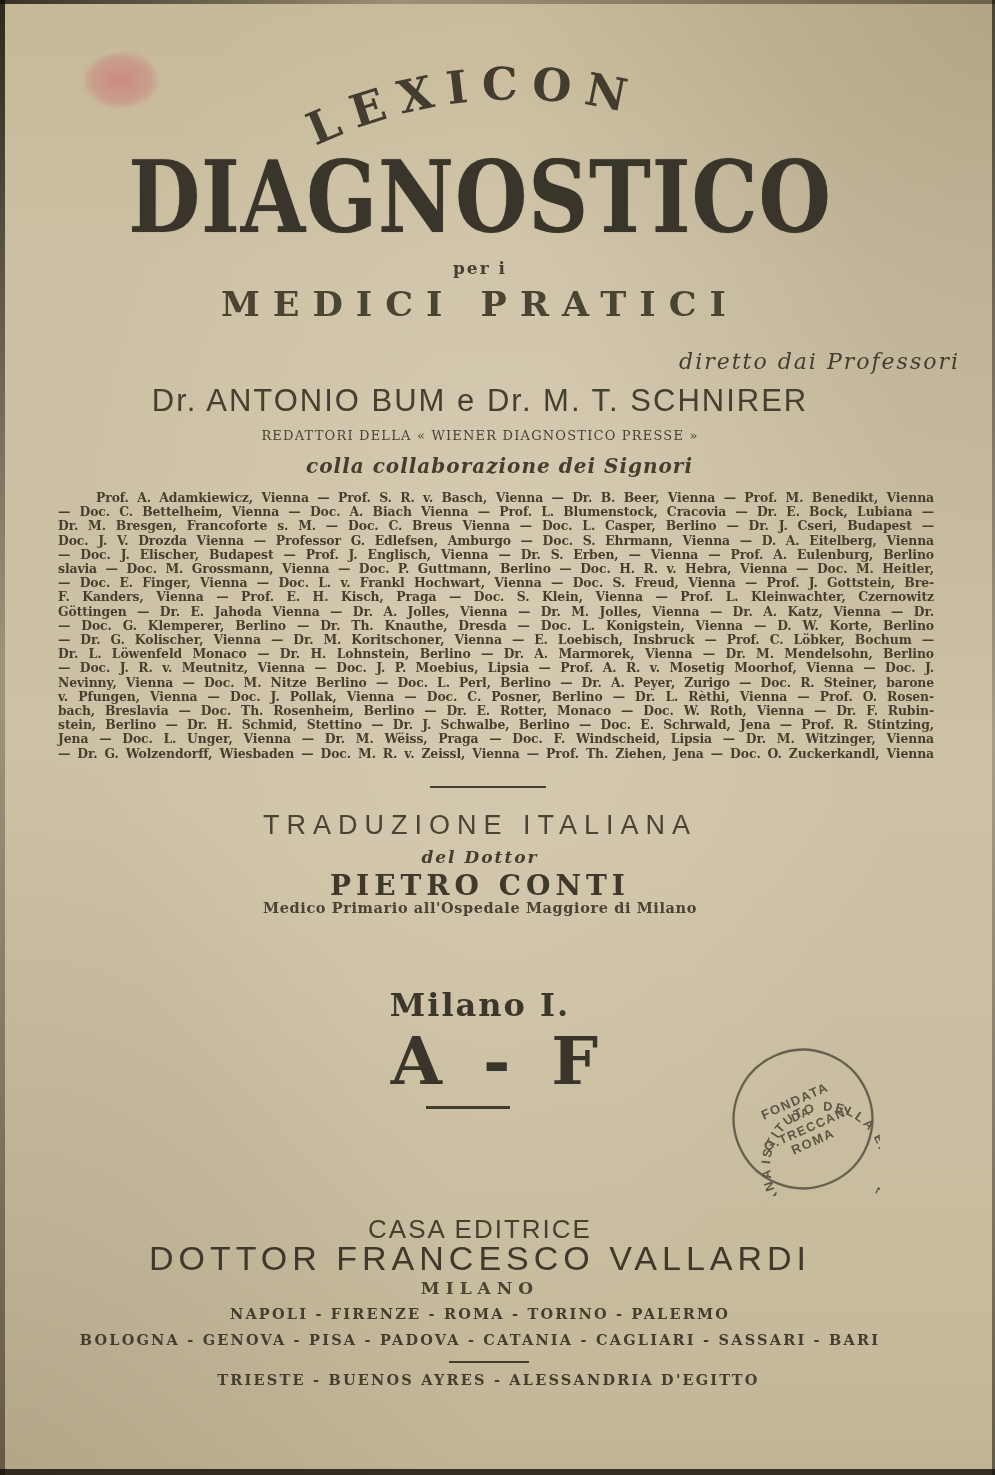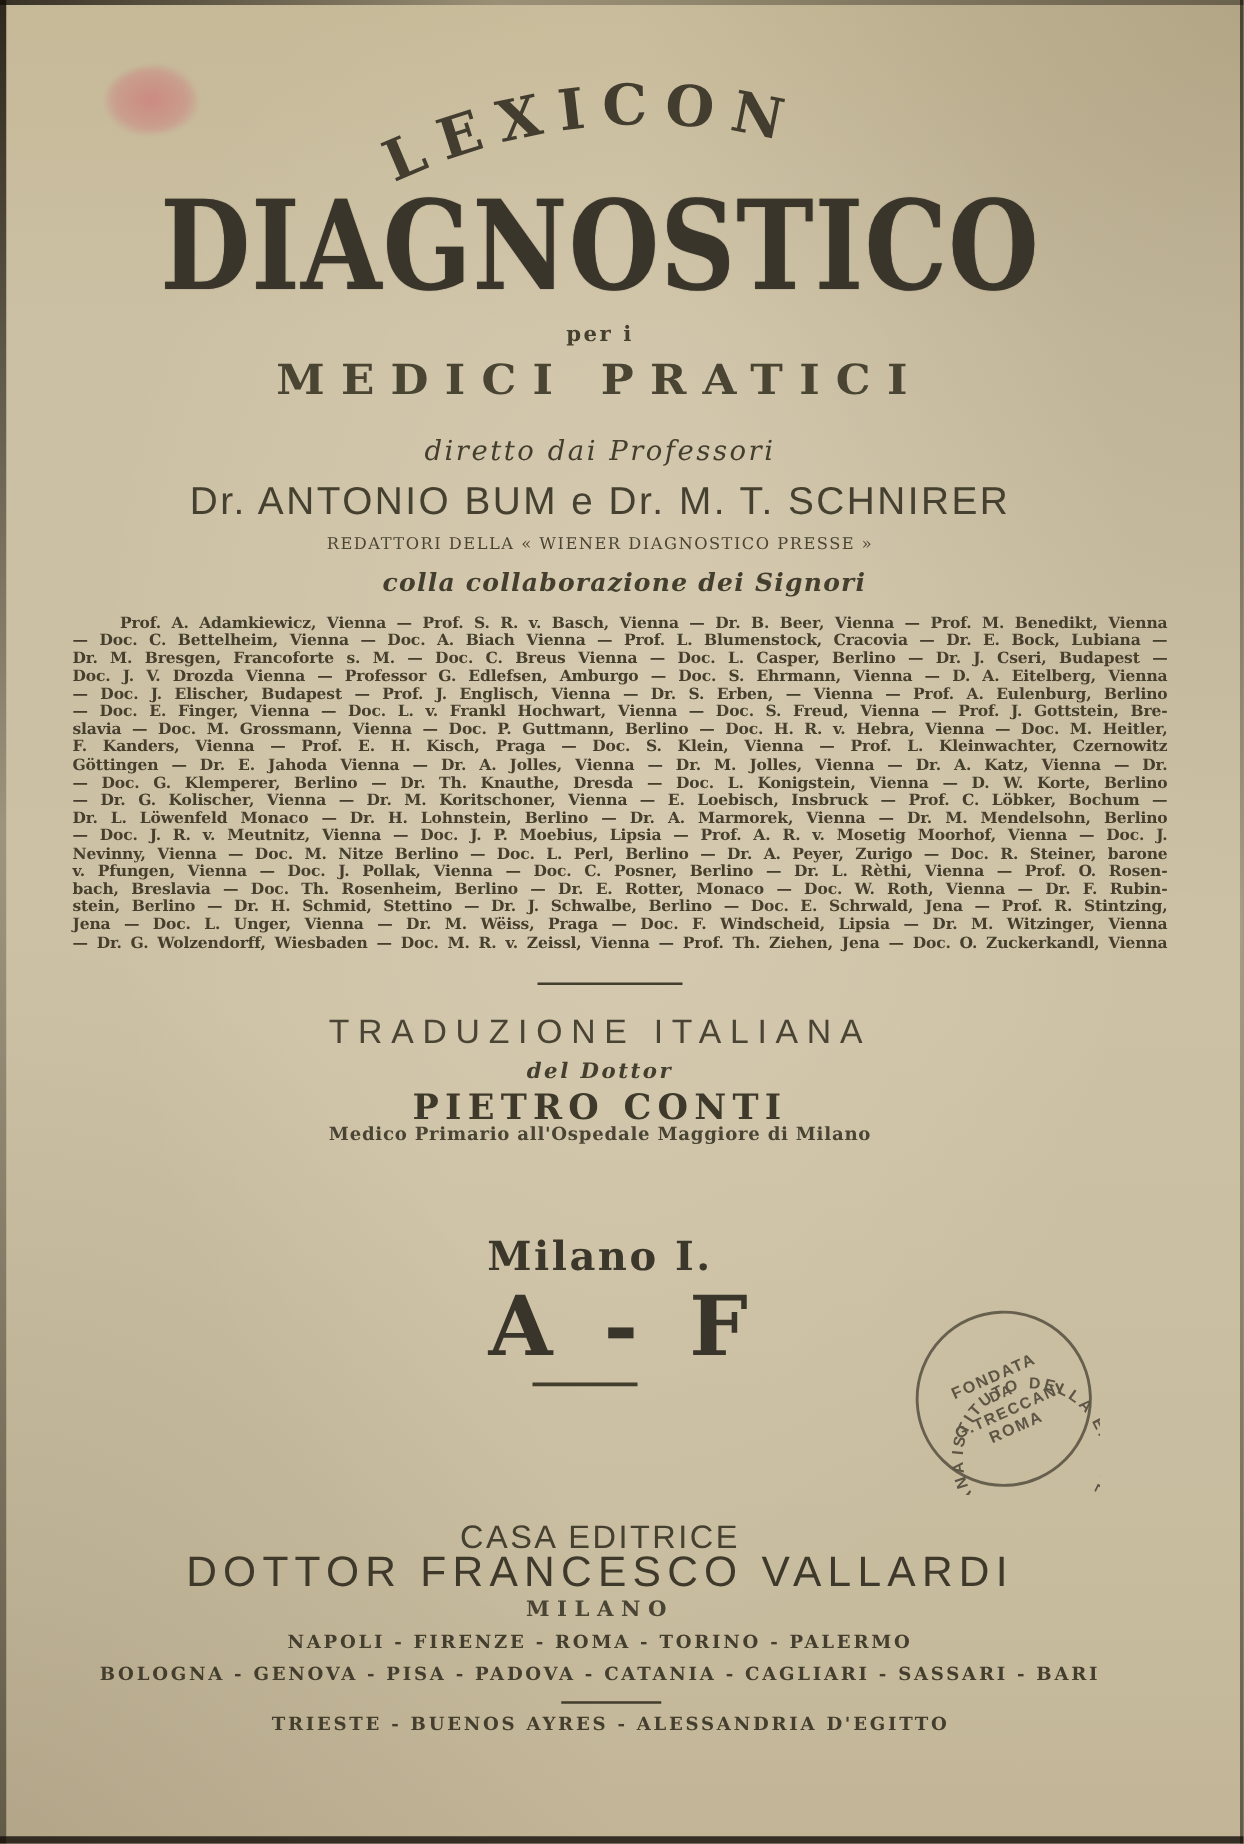--- a/index.html
+++ b/index.html
@@ -30,21 +30,21 @@
   .content{position:absolute;left:0;top:0;width:960px;height:100%;}
   .abs{position:absolute;left:0;right:0;text-align:center;}
 
   .arc-svg{position:absolute;left:0;top:30px;width:960px;height:160px;}
   .arc-text{font-family:"DejaVu Serif",serif;font-weight:bold;font-size:45px;letter-spacing:13px;fill:#433d30;}
 
   .main-title{top:146px;font-family:"DejaVu Serif",serif;font-weight:bold;font-size:99px;line-height:1.04;
     letter-spacing:1px;transform:scale(.84,1);transform-origin:50% 0;color:#3a352b;text-shadow:0 0 1px rgba(58,53,43,.6);}
   .per-i{top:258px;font-size:17px;font-weight:bold;letter-spacing:2px;color:#46402f;}
   .audience{top:284px;font-size:35px;font-weight:bold;letter-spacing:13px;color:#4a4433;transform:scale(1,.95);}
-  .directed{top:349px;font-style:italic;font-size:22px;letter-spacing:2px;color:#443e2e;}
+  .directed{top:349px;font-style:italic;font-size:22px;letter-spacing:2px;color:#443e2e;text-align:right;}
   .authors{top:383px;font-family:"Liberation Sans",sans-serif;font-size:31px;letter-spacing:2px;color:#45402f;text-align:center;}
   .editors-note{top:428px;font-size:13px;letter-spacing:1.2px;color:#4a4433;}
   .collab-intro{top:454px;font-style:italic;font-weight:bold;font-size:20px;letter-spacing:1px;color:#443e2e;padding-left:39px;}
 
   .collab-list{position:absolute;left:58px;top:491px;width:876px;}
   .collab-line{
     font-family:"DejaVu Serif",serif;font-weight:bold;font-size:12.4px;line-height:14.2px;
     letter-spacing:-0.1px;color:#463f2d;white-space:nowrap;
     text-align:justify;text-align-last:justify;
   }
@@ -101,22 +101,22 @@
     <div class="abs authors">Dr. ANTONIO BUM  e  Dr. M. T. SCHNIRER</div>
     <div class="abs editors-note">REDATTORI DELLA « WIENER DIAGNOSTICO PRESSE »</div>
     <div class="abs collab-intro">colla collaborazione dei Signori</div>
 
     <div class="collab-list">
         <div class="collab-line">Prof. A. Adamkiewicz, Vienna — Prof. S. R. v. Basch, Vienna — Dr. B. Beer, Vienna — Prof. M. Benedikt, Vienna</div>
         <div class="collab-line">— Doc. C. Bettelheim, Vienna — Doc. A. Biach Vienna — Prof. L. Blumenstock, Cracovia — Dr. E. Bock, Lubiana —</div>
         <div class="collab-line">Dr. M. Bresgen, Francoforte s. M. — Doc. C. Breus Vienna — Doc. L. Casper, Berlino — Dr. J. Cseri, Budapest —</div>
         <div class="collab-line">Doc. J. V. Drozda Vienna — Professor G. Edlefsen, Amburgo — Doc. S. Ehrmann, Vienna — D. A. Eitelberg, Vienna</div>
         <div class="collab-line">— Doc. J. Elischer, Budapest — Prof. J. Englisch, Vienna — Dr. S. Erben, — Vienna — Prof. A. Eulenburg, Berlino</div>
+        <div class="collab-line">slavia — Doc. M. Grossmann, Vienna — Doc. P. Guttmann, Berlino — Doc. H. R. v. Hebra, Vienna — Doc. M. Heitler,</div>
         <div class="collab-line">— Doc. E. Finger, Vienna — Doc. L. v. Frankl Hochwart, Vienna — Doc. S. Freud, Vienna — Prof. J. Gottstein, Bre-</div>
-        <div class="collab-line">slavia — Doc. M. Grossmann, Vienna — Doc. P. Guttmann, Berlino — Doc. H. R. v. Hebra, Vienna — Doc. M. Heitler,</div>
         <div class="collab-line">F. Kanders, Vienna — Prof. E. H. Kisch, Praga — Doc. S. Klein, Vienna — Prof. L. Kleinwachter, Czernowitz</div>
         <div class="collab-line">Göttingen — Dr. E. Jahoda Vienna — Dr. A. Jolles, Vienna — Dr. M. Jolles, Vienna — Dr. A. Katz, Vienna — Dr.</div>
         <div class="collab-line">— Doc. G. Klemperer, Berlino — Dr. Th. Knauthe, Dresda — Doc. L. Konigstein, Vienna — D. W. Korte, Berlino</div>
         <div class="collab-line">— Dr. G. Kolischer, Vienna — Dr. M. Koritschoner, Vienna — E. Loebisch, Insbruck — Prof. C. Löbker, Bochum —</div>
         <div class="collab-line">Dr. L. Löwenfeld Monaco — Dr. H. Lohnstein, Berlino — Dr. A. Marmorek, Vienna — Dr. M. Mendelsohn, Berlino</div>
         <div class="collab-line">— Doc. J. R. v. Meutnitz, Vienna — Doc. J. P. Moebius, Lipsia — Prof. A. R. v. Mosetig Moorhof, Vienna — Doc. J.</div>
         <div class="collab-line">Nevinny, Vienna — Doc. M. Nitze Berlino — Doc. L. Perl, Berlino — Dr. A. Peyer, Zurigo — Doc. R. Steiner, barone</div>
         <div class="collab-line">v. Pfungen, Vienna — Doc. J. Pollak, Vienna — Doc. C. Posner, Berlino — Dr. L. Rèthi, Vienna — Prof. O. Rosen-</div>
         <div class="collab-line">bach, Breslavia — Doc. Th. Rosenheim, Berlino — Dr. E. Rotter, Monaco — Doc. W. Roth, Vienna — Dr. F. Rubin-</div>
         <div class="collab-line">stein, Berlino — Dr. H. Schmid, Stettino — Dr. J. Schwalbe, Berlino — Doc. E. Schrwald, Jena — Prof. R. Stintzing,</div>

